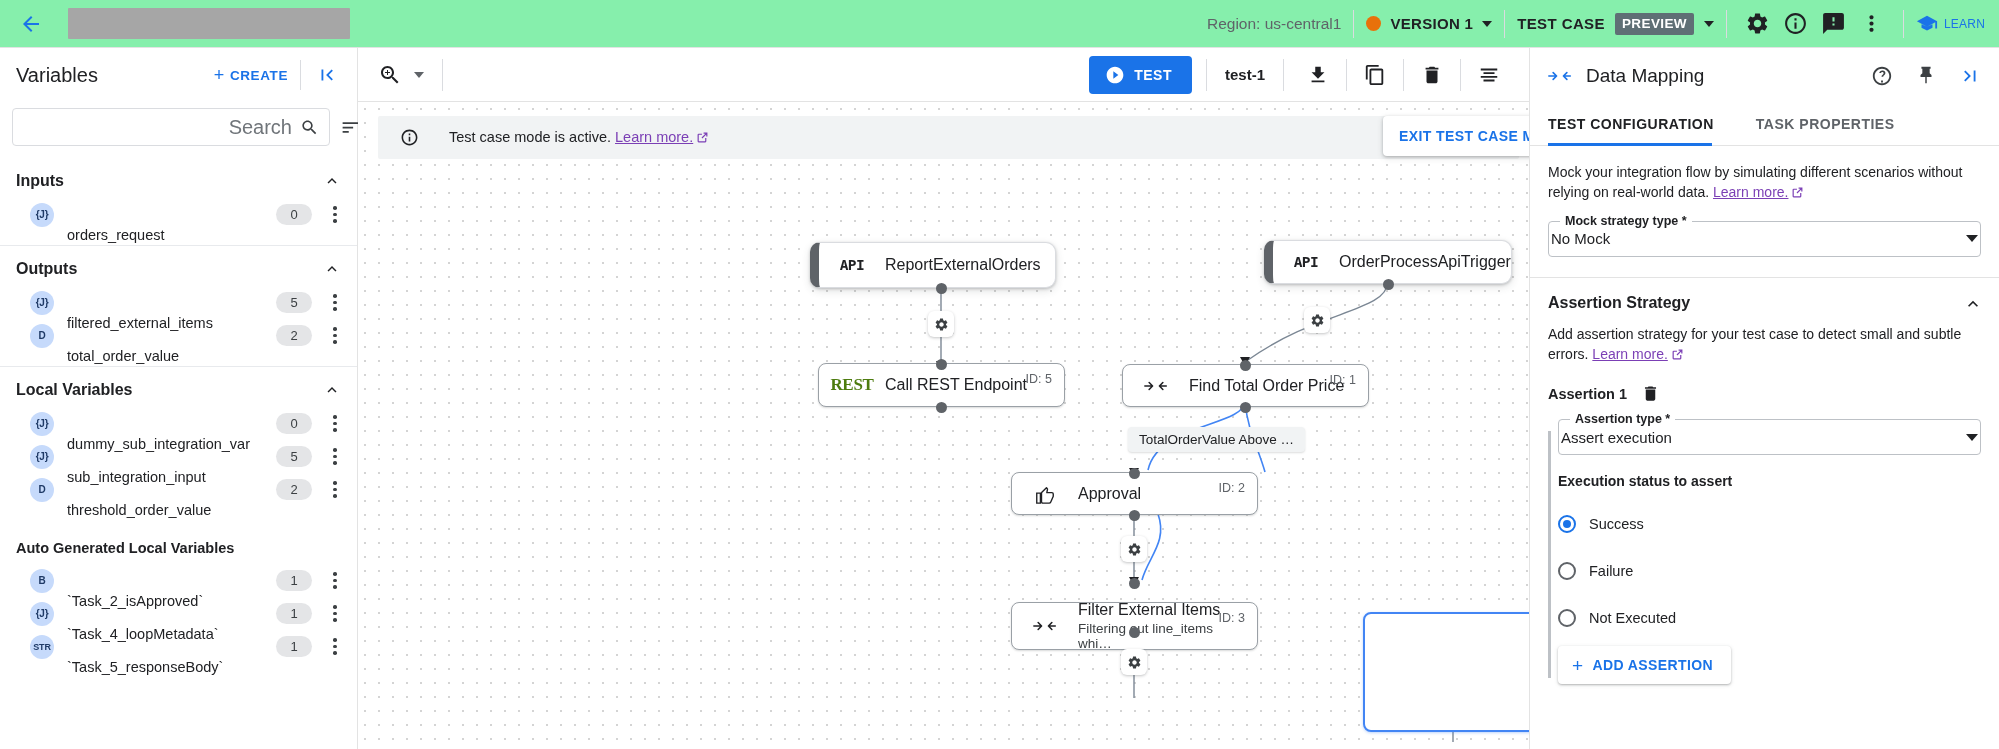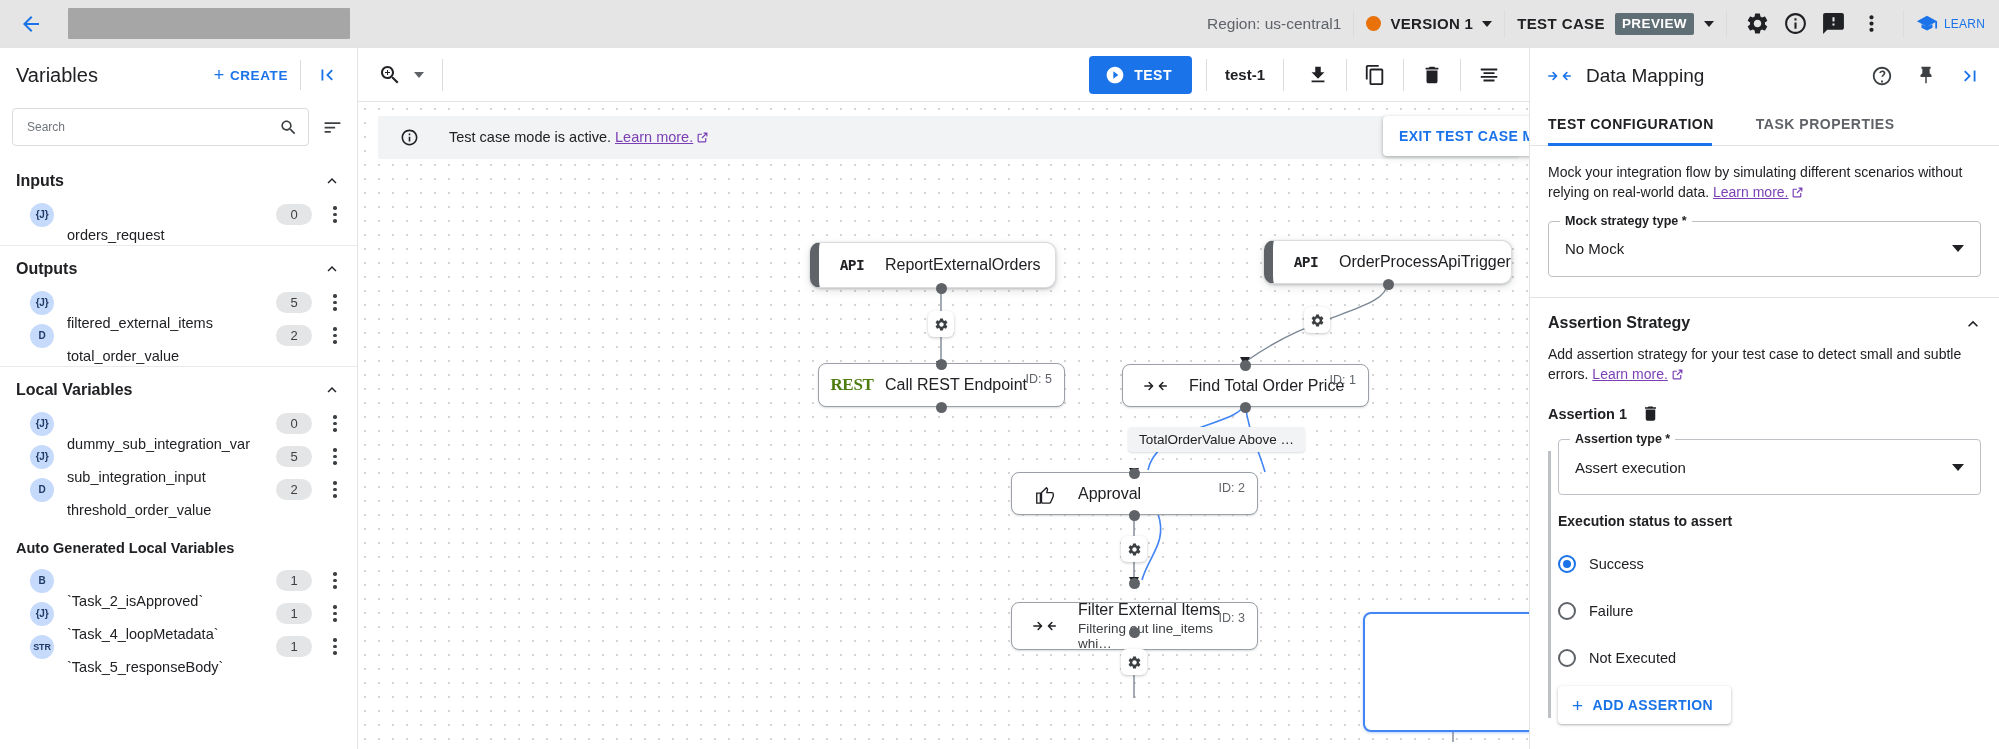--- a/index.html
+++ b/index.html
@@ -7,21 +7,21 @@
     width: 1999px; height: 749px;
     font-family: "Liberation Sans", sans-serif;
     background: #fff; color: #202124;
     overflow: hidden;
   }
   .app { width: 1999px; height: 749px; display: flex; flex-direction: column; }
 
   
   .topbar {
     height: 48px; min-height: 48px; display: flex; align-items: center;
-    border-bottom: 1px solid #e3e3e3; background: #e5e5e5; padding: 0 14px;
+    border-bottom: 1px solid #e3e3e3; background: #86efac; padding: 0 14px;
   }
   .back-btn { width: 34px; height: 34px; display:flex; align-items:center; justify-content:center; cursor:pointer; }
   .back-btn svg { fill: #1a73e8; }
   .title-redaction { width: 282px; height: 31px; background: #a6a6a6; margin-left: 20px; border-radius:1px; }
   .topbar-spacer { flex: 1; }
   .tb-sep { width: 1px; height: 28px; background: #dadce0; margin: 0 12px; }
   .region-label { font-size: 15.5px; color: #5f6368; white-space: nowrap; }
   .version-chip { display:flex; align-items:center; gap: 9px; cursor:pointer; }
   .ver-dot { width: 15px; height: 15px; border-radius: 50%; background: #e8710a; }
   .ver-text { font-size: 15px; font-weight: 700; letter-spacing: .3px; color: #202124; }
@@ -48,21 +48,21 @@
   .create-plus { font-size: 18px; font-weight: 400; line-height: 1; }
   .lh-sep { width:1px; height:30px; background:#dadce0; margin: 0 12px; }
   .collapse-btn { width:28px;height:28px;display:flex;align-items:center;justify-content:center;cursor:pointer; }
   .collapse-btn svg { fill:#1a73e8; }
 
   .search-row { display:flex; align-items:center; padding: 6px 12px 12px 12px; gap: 10px; }
   .search-box {
     flex:1; height: 38px; border:1px solid #dadce0; border-radius: 4px;
     display:flex; align-items:center; padding: 0 10px 0 14px; gap: 8px; background:#fff;
   }
-  .search-input { border:none; outline:none; flex:1; font-size: 12px; color:#be185d; font-family:inherit; background:transparent; }
+  .search-input { border:none; outline:none; flex:1; font-size: 20px; color:#be185d; font-family:inherit; background:transparent;text-align:right; }
   .search-input::placeholder { color:#70757a; }
   .search-box svg { fill:#3c4043; }
   .sort-btn { width:26px;height:26px;display:flex;align-items:center;justify-content:center;cursor:pointer; }
   .sort-btn svg { fill:#3c4043; }
 
   .var-scroll { flex:1; overflow: hidden; }
   .var-section { border-bottom:1px solid #e8eaed; padding-bottom: 14px; }
   .var-section.nb { border-bottom: none; }
   .section-head { display:flex; align-items:center; padding: 14px 16px 8px 16px; }
   .section-title { font-size: 16px; font-weight: 700; flex:1; color:#202124; }
@@ -161,22 +161,22 @@
   .rp-ico.blue svg { fill:#1a73e8; }
   .tabs { display:flex; border-bottom:1px solid #e3e3e3; padding: 0 18px; gap: 0; }
   .tab { padding: 12px 20px 13px 0; margin-right: 22px; font-size: 14px; font-weight:700; letter-spacing:.5px;
          color:#5f6368; cursor:pointer; position:relative; white-space:nowrap; }
   .tab.active { color:#202124; }
   .tab.active::after { content:''; position:absolute; left:0; right:22px; bottom:-1px; height:3px; background:#1a73e8; }
   .rp-body { flex:1; overflow:hidden; padding: 16px 18px 0 18px; }
   .rp-desc { font-size: 14px; line-height: 1.45; color:#202124; }
   .rp-desc a { color:#7b3fb5; text-decoration:underline; }
   .field {
-    position:relative; margin-top: 16px; height: 56px; border:1px solid #bdc1c6; border-radius:4px;
-    display:flex; align-items:center; padding: 0 16px; cursor:pointer; background:#fff;
+    position:relative; margin-top: 16px; height: 36px; border:1px solid #bdc1c6; border-radius:4px;
+    display:flex; align-items:center; padding: 0 2px; cursor:pointer; background:#fff;
   }
   .field-label {
     position:absolute; top:-8px; left: 11px; background:#fff; padding: 0 5px;
     font-size: 12.5px; font-weight:700; color:#202124;
   }
   .field-value { flex:1; font-size: 15px; color:#202124; }
   .field-caret { width:0;height:0;border-left:6px solid transparent;border-right:6px solid transparent;border-top:7px solid #202124; }
   .rp-divider { height:1px; background:#e3e3e3; margin: 20px -18px 0 -18px; }
   .sec-head { display:flex; align-items:center; padding: 16px 0 0 0; }
   .sec-title { font-size: 16px; font-weight:700; flex:1; }

